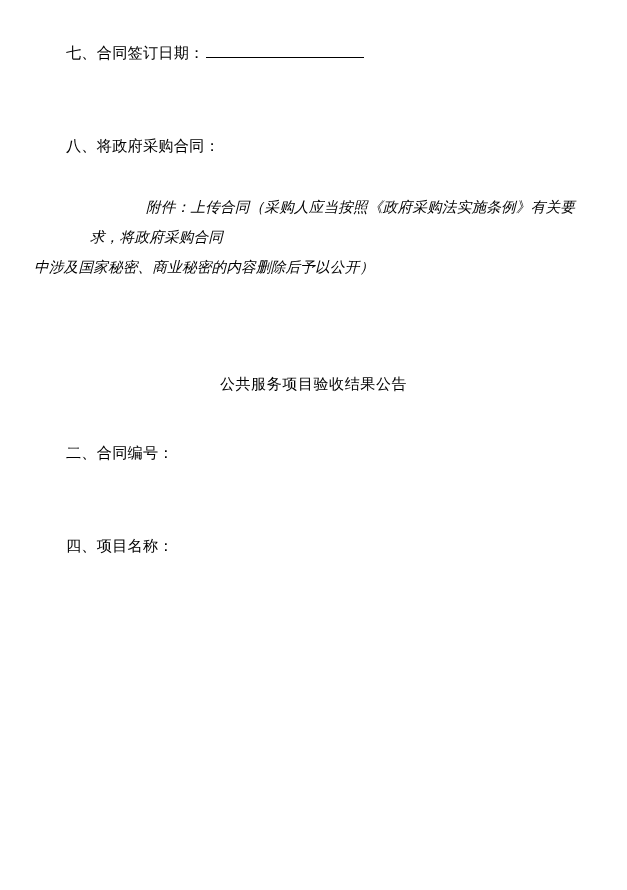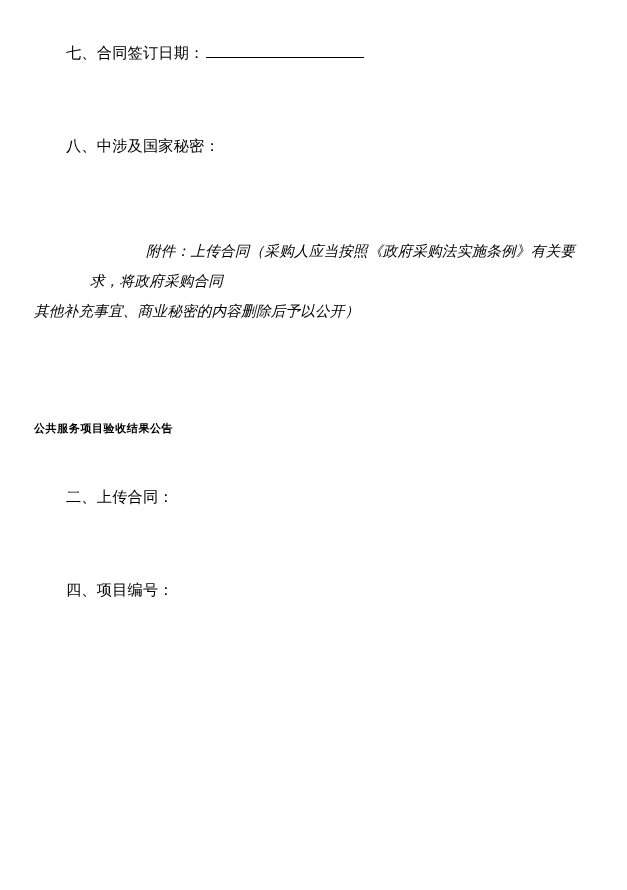--- a/index.html
+++ b/index.html
@@ -47,23 +47,23 @@
   }
   .note-block .note-cont {
     display: block;
     margin-left: -56px;
     margin-right: 0;
   }
   .gap-big {
     height: 86px;
   }
   .title {
-    text-align: left;
-    font-size: 11px;
-    font-weight: bold;
+    text-align: center;
+    font-size: 15px;
+    font-weight: normal;
     line-height: 32px;
     letter-spacing: 0.6px;
     margin-bottom: 6px;
   }
   .blank {
     display: inline-block;
     border-bottom: 1px solid #000;
     vertical-align: baseline;
     height: 15px;
     margin-left: 2px;
@@ -74,40 +74,40 @@
 <body>
 
 <div class="page">
   <div class="doc-body">
 
     <div>
       <div class="line l1">
         <span>七、合同签订日期：</span><span class="blank b-160"></span>
       </div>
       <div class="line l1">
-        <span>八、中涉及国家秘密：</span>
+        <span>八、将政府采购合同：</span>
       </div>
       <div class="note note-block">
-        <div style="text-indent:56px;margin-top:44px;">
+        <div style="text-indent:56px;">
           <span>附件：上传合同（采购人应当按照《政府采购法实施条例》有关要求，将政府采购合同</span>
         </div>
         <div class="note-cont">
-          <span>其他补充事宜、商业秘密的内容删除后予以公开）</span>
+          <span>中涉及国家秘密、商业秘密的内容删除后予以公开）</span>
         </div>
       </div>
     </div>
 
     <div class="gap-big"></div>
 
     <div>
       <div class="title">公共服务项目验收结果公告</div>
 
       <div class="line l1">
-        <span>二、上传合同：</span>
+        <span>二、合同编号：</span>
       </div>
       <div class="line l1">
-        <span>四、项目编号：</span>
+        <span>四、项目名称：</span>
       </div>
 
     </div>
 
   </div>
 </div>
 
 </body></html>

